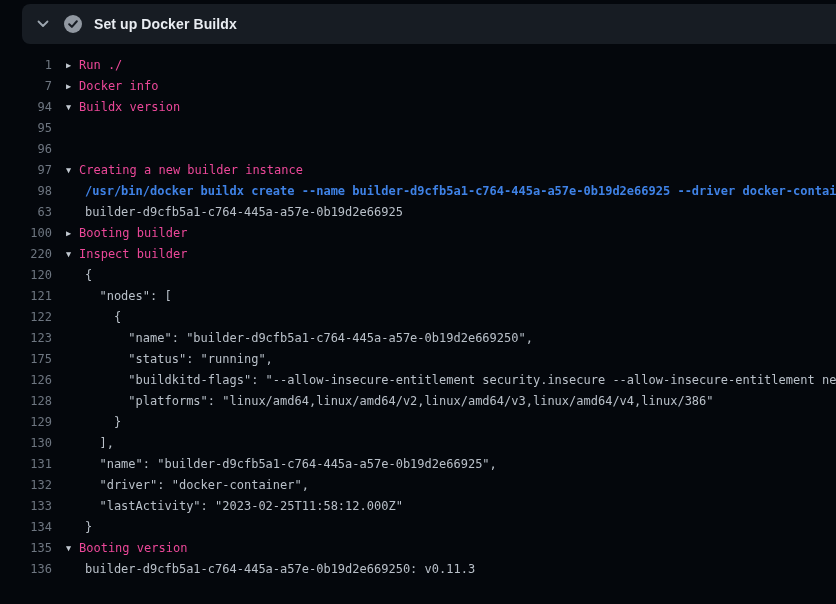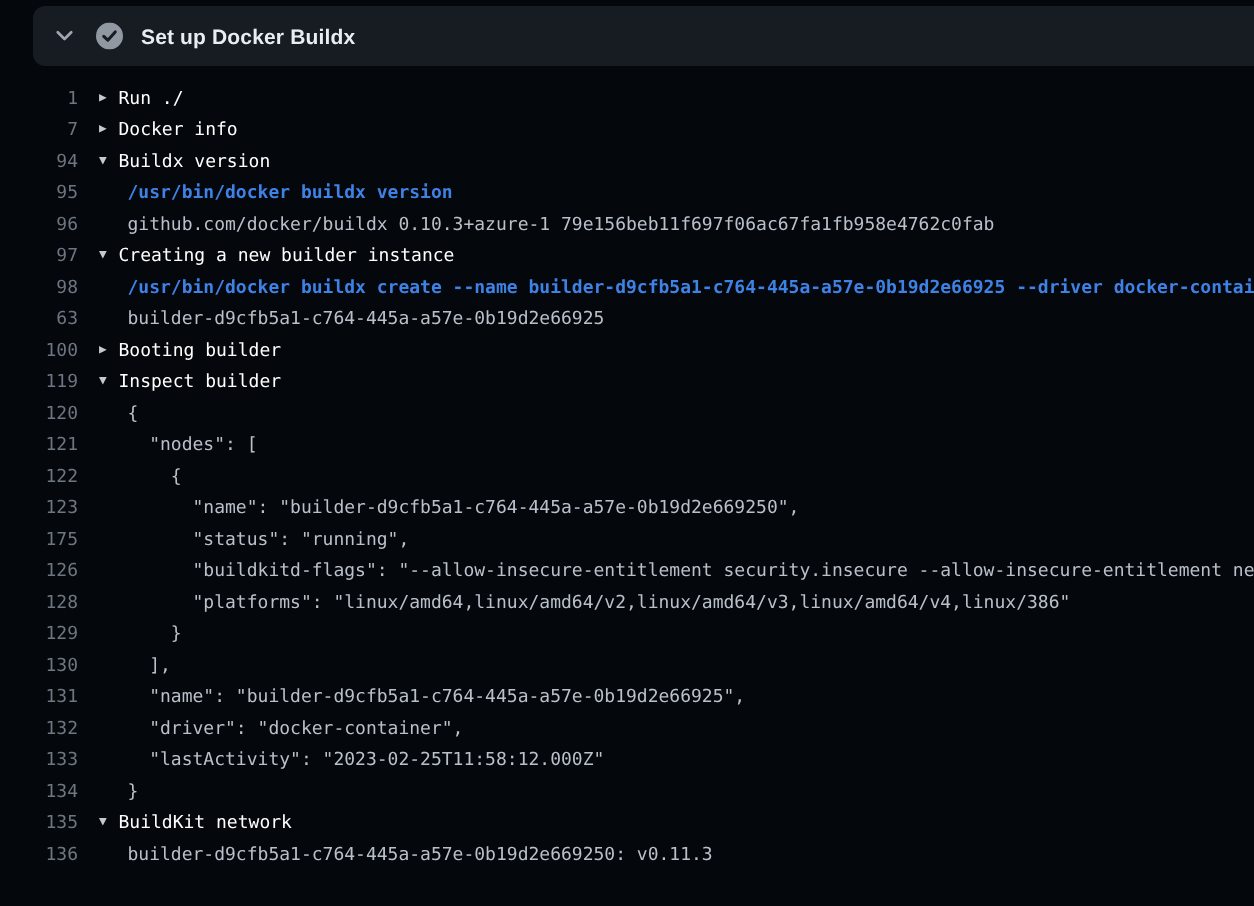--- a/index.html
+++ b/index.html
@@ -55,21 +55,21 @@
     margin-left:14px;
     white-space:pre;
     display:flex; align-items:center;
   }
   .arrow {
     display:inline-block; width:13px;
     font-size:8.5px; color:#c3cad2;
     flex:0 0 13px;
   }
   .indent { display:inline-block; width:19px; flex:0 0 19px; }
-  .log-row.group   .line-text { color:#ffffff;text-align:right; }
+  .log-row.group   .line-text { color:#ec4899;text-align:right; }
   .log-row.command .line-text { color:#3f82e6; font-weight:700; }
   .log-row.output  .line-text { color:#b9c0c9; }
   .log-row.group { cursor:pointer; }
 </style>
 </head>
 <body>
 
 <div class="step-header">
   <button class="chevron-btn">
     <span style="display:flex;">
@@ -107,33 +107,23 @@
     <div class="log-row group">
     <span class="line-num">94</span>
     <span class="line-content">
       <span class="arrow">▼</span>
       
       <span class="line-text">Buildx version</span>
     </span>
   </div>
     <div class="log-row command">
     <span class="line-num">95</span>
-    <span class="line-content">
-      
-      <span class="indent"></span>
-      <span class="line-text">/usr/bin/docker buildx version</span>
-    </span>
   </div>
     <div class="log-row output">
     <span class="line-num">96</span>
-    <span class="line-content">
-      
-      <span class="indent"></span>
-      <span class="line-text">github.com/docker/buildx 0.10.3+azure-1 79e156beb11f697f06ac67fa1fb958e4762c0fab</span>
-    </span>
   </div>
     <div class="log-row group">
     <span class="line-num">97</span>
     <span class="line-content">
       <span class="arrow">▼</span>
       
       <span class="line-text">Creating a new builder instance</span>
     </span>
   </div>
     <div class="log-row command">
@@ -154,21 +144,21 @@
   </div>
     <div class="log-row group">
     <span class="line-num">100</span>
     <span class="line-content">
       <span class="arrow">▶</span>
       
       <span class="line-text">Booting builder</span>
     </span>
   </div>
     <div class="log-row group">
-    <span class="line-num">119</span>
+    <span class="line-num">220</span>
     <span class="line-content">
       <span class="arrow">▼</span>
       
       <span class="line-text">Inspect builder</span>
     </span>
   </div>
     <div class="log-row output">
     <span class="line-num">120</span>
     <span class="line-content">
       
@@ -270,21 +260,21 @@
       
       <span class="indent"></span>
       <span class="line-text">}</span>
     </span>
   </div>
     <div class="log-row group">
     <span class="line-num">135</span>
     <span class="line-content">
       <span class="arrow">▼</span>
       
-      <span class="line-text">BuildKit network</span>
+      <span class="line-text">Booting version</span>
     </span>
   </div>
     <div class="log-row output">
     <span class="line-num">136</span>
     <span class="line-content">
       
       <span class="indent"></span>
       <span class="line-text">builder-d9cfb5a1-c764-445a-a57e-0b19d2e669250: v0.11.3</span>
     </span>
   </div>

